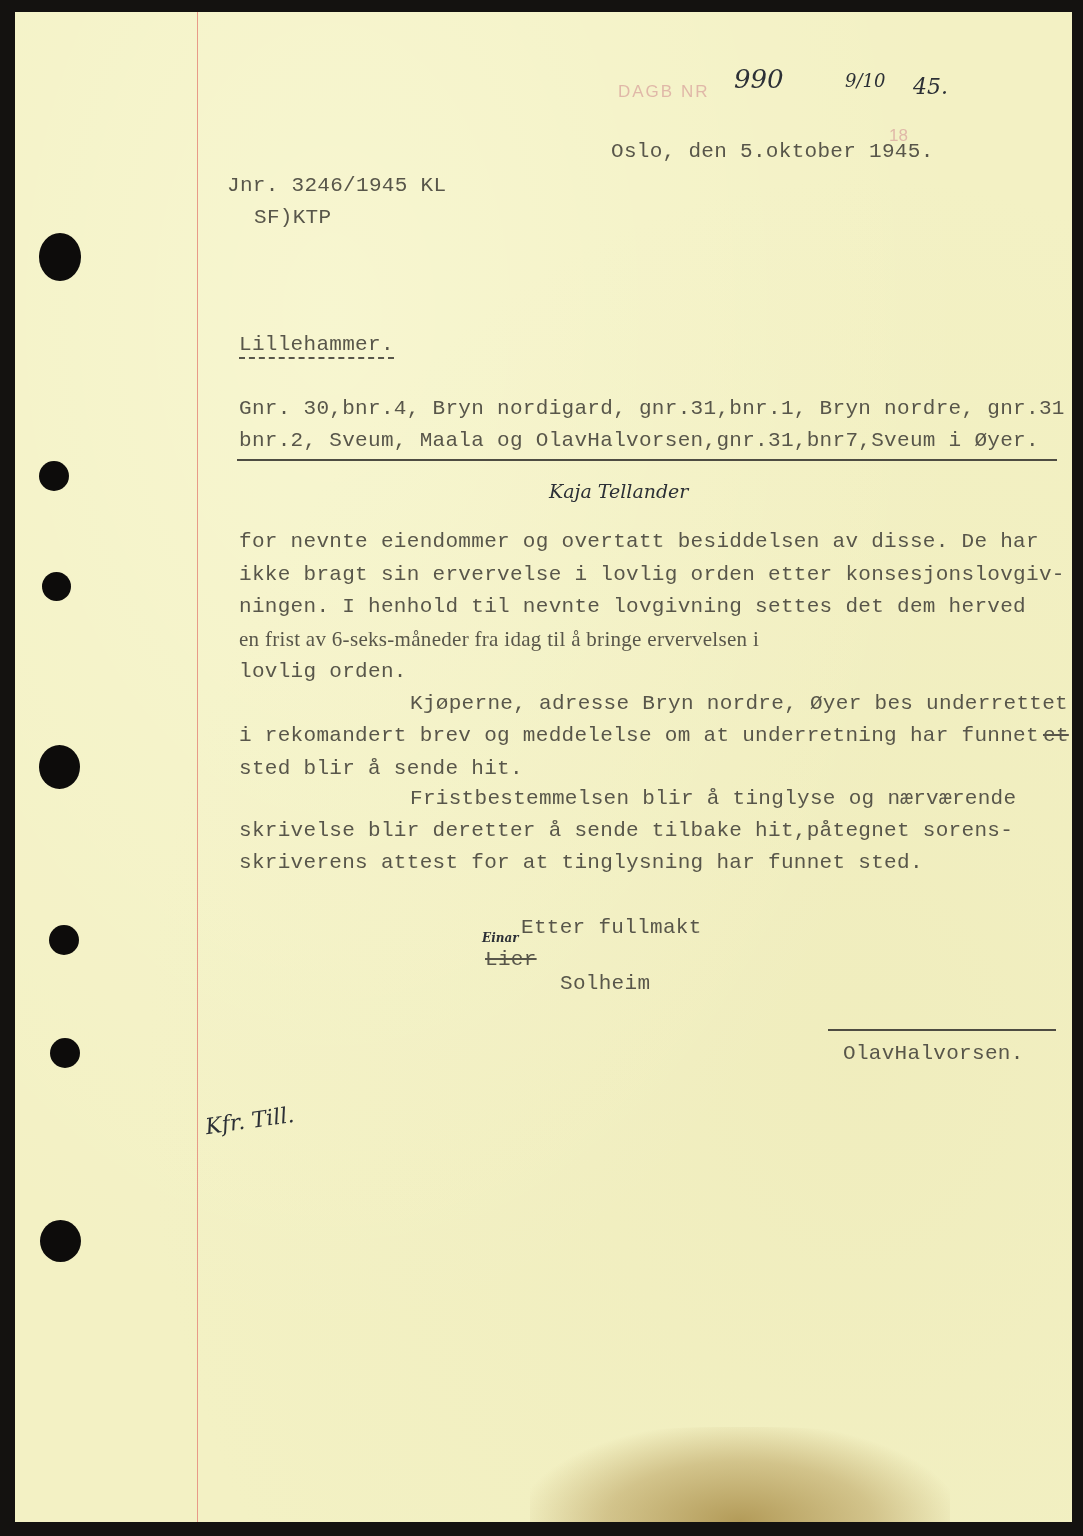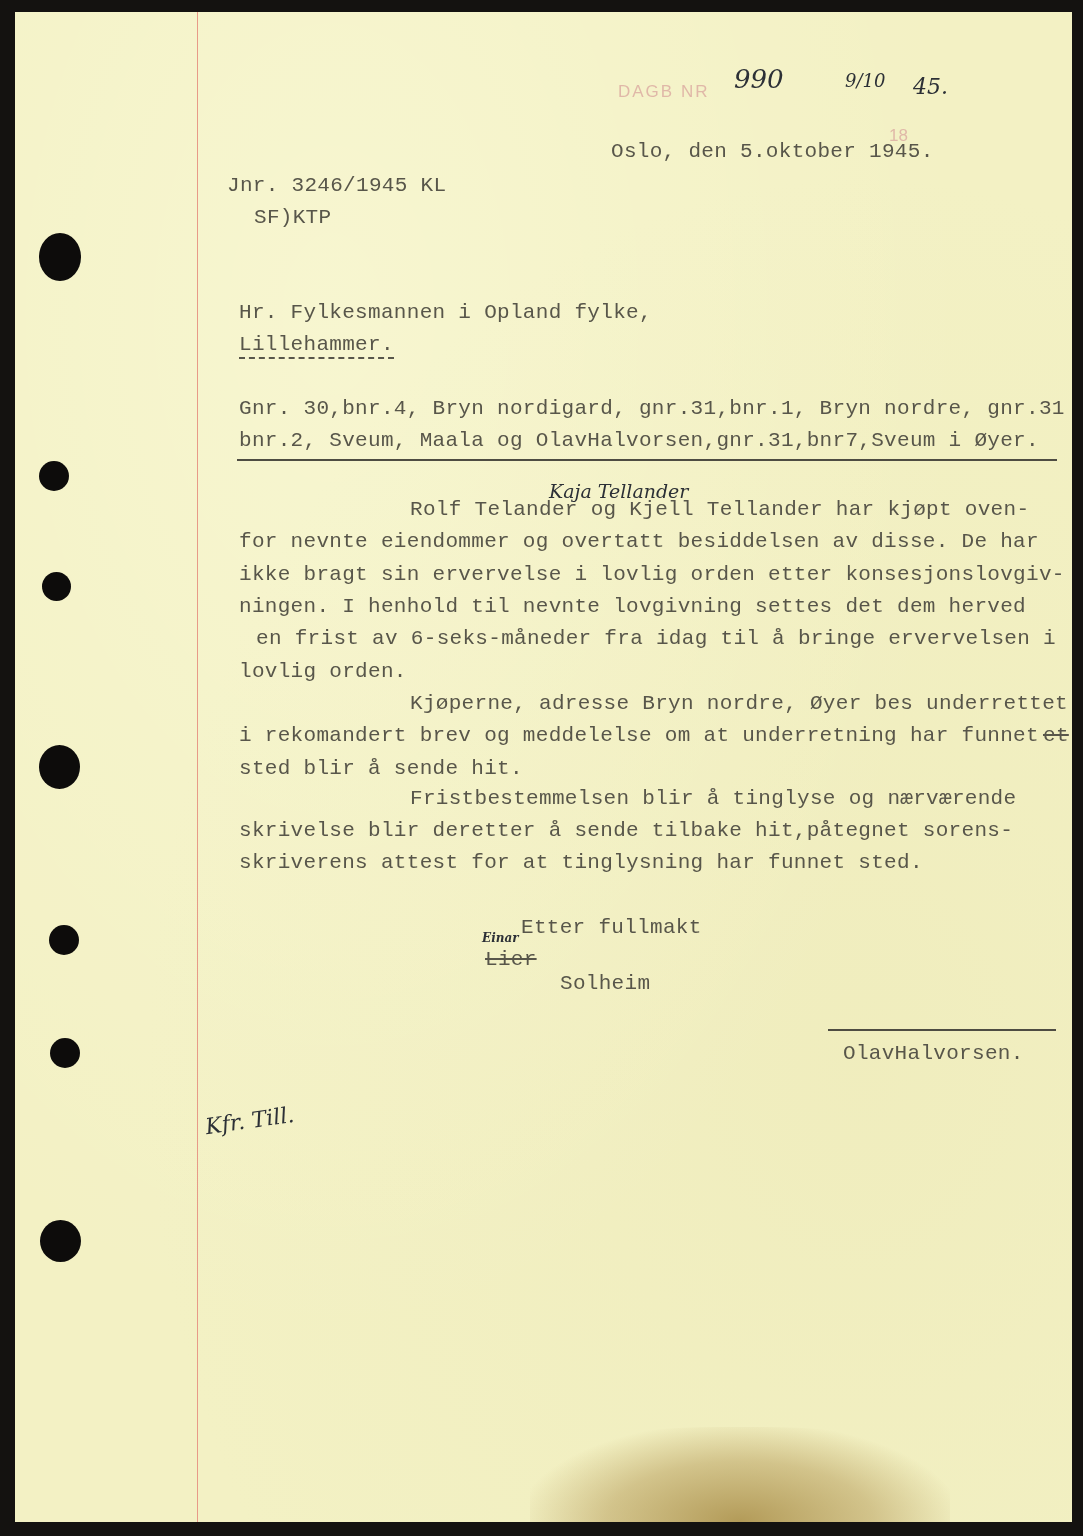--- a/index.html
+++ b/index.html
@@ -67,33 +67,31 @@
   <span class="hand" style="left:719px;top:52px;font-size:26px;">990</span>
   <span class="hand" style="left:830px;top:58px;font-size:18px;">9/10</span>
   <span class="stamp" style="left:874px;top:70px;letter-spacing:0;margin-top:44px;">18</span>
   <span class="hand" style="left:898px;top:62px;font-size:22px;">45.</span>
 
   <span class="t" style="left:596px;top:128px;">Oslo, den 5.oktober 1945.</span>
 
   <span class="t" style="left:212px;top:162px;">Jnr. 3246/1945 KL</span>
   <span class="t" style="left:239px;top:194px;">SF)KTP</span>
 
-  <span class="t" style="left:224px;top:289px;">Hr. Fylkesmannen i Opland fylke,</span>
   <span class="t dotted-underline" style="left:224px;top:321px;">Lillehammer.</span>
 
   <span class="t" style="left:224px;top:385px;">Gnr. 30,bnr.4, Bryn nordigard, gnr.31,bnr.1, Bryn nordre, gnr.31</span>
   <span class="t" style="left:224px;top:417px;">bnr.2, Sveum, Maala og OlavHalvorsen,gnr.31,bnr7,Sveum i Øyer.</span>
   <div class="rule" style="left:222px;top:447px;width:820px;"></div>
 
   <span class="hand" style="left:534px;top:468px;font-size:19px;">Kaja Tellander</span>
-  <span class="t" style="left:395px;top:486px;">Rolf Telander og Kjell Tellander har kjøpt oven-</span>
   <span class="t" style="left:224px;top:518px;">for nevnte eiendommer og overtatt besiddelsen av disse. De har</span>
   <span class="t" style="left:224px;top:551px;">ikke bragt sin ervervelse i lovlig orden etter konsesjonslovgiv-</span>
   <span class="t" style="left:224px;top:583px;">ningen. I henhold til nevnte lovgivning settes det dem herved</span>
-  <span class="t" style="left:241px;top:615px;">en frist av 6-seks-måneder fra idag til å bringe ervervelsen i</span>
+  <span class="t" style="left:224px;top:615px;font-family:Liberation Serif, serif;">en frist av 6-seks-måneder fra idag til å bringe ervervelsen i</span>
   <span class="t" style="left:224px;top:648px;">lovlig orden.</span>
 
   <span class="t" style="left:395px;top:680px;">Kjøperne, adresse Bryn nordre, Øyer bes underrettet</span>
   <span class="t" style="left:224px;top:712px;">i rekomandert brev og meddelelse om at underretning har funnet</span>
   <span class="t strike" style="left:1028px;top:712px;">et</span>
   <span class="t" style="left:224px;top:745px;">sted blir å sende hit.</span>
 
   <span class="t" style="left:224px;top:807px;">skrivelse blir deretter å sende tilbake hit,påtegnet sorens-</span>
   <span class="t" style="left:395px;top:775px;">Fristbestemmelsen blir å tinglyse og nærværende</span>
   <span class="t" style="left:224px;top:839px;">skriverens attest for at tinglysning har funnet sted.</span>

